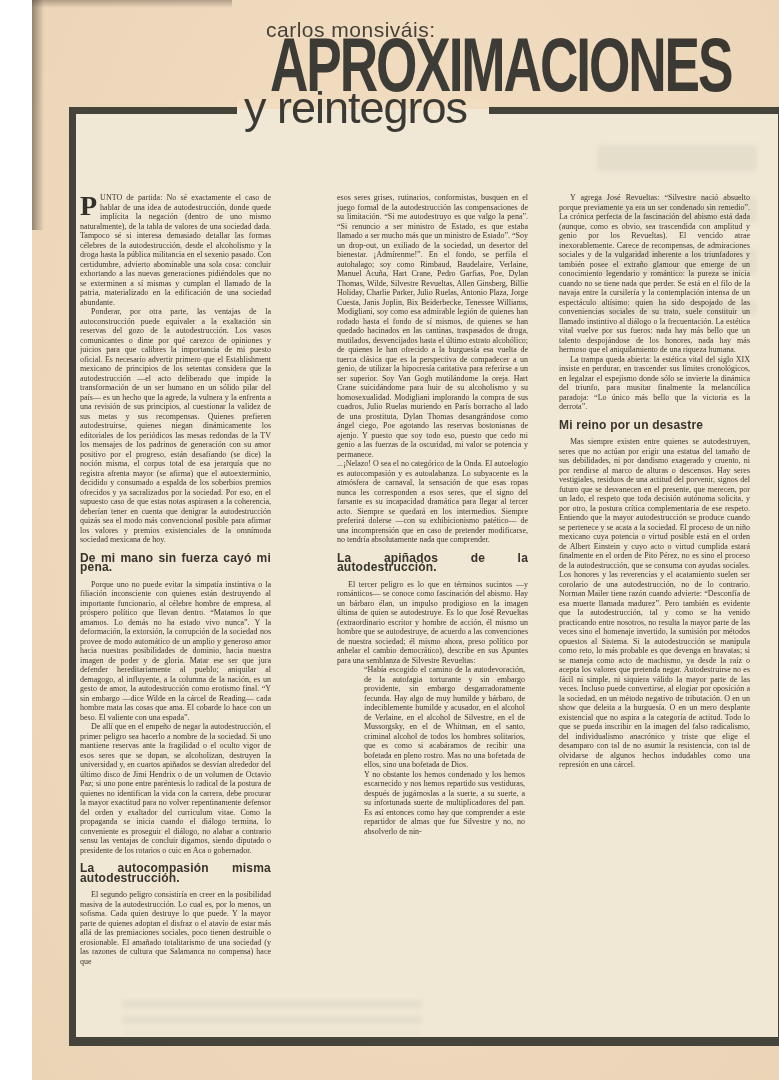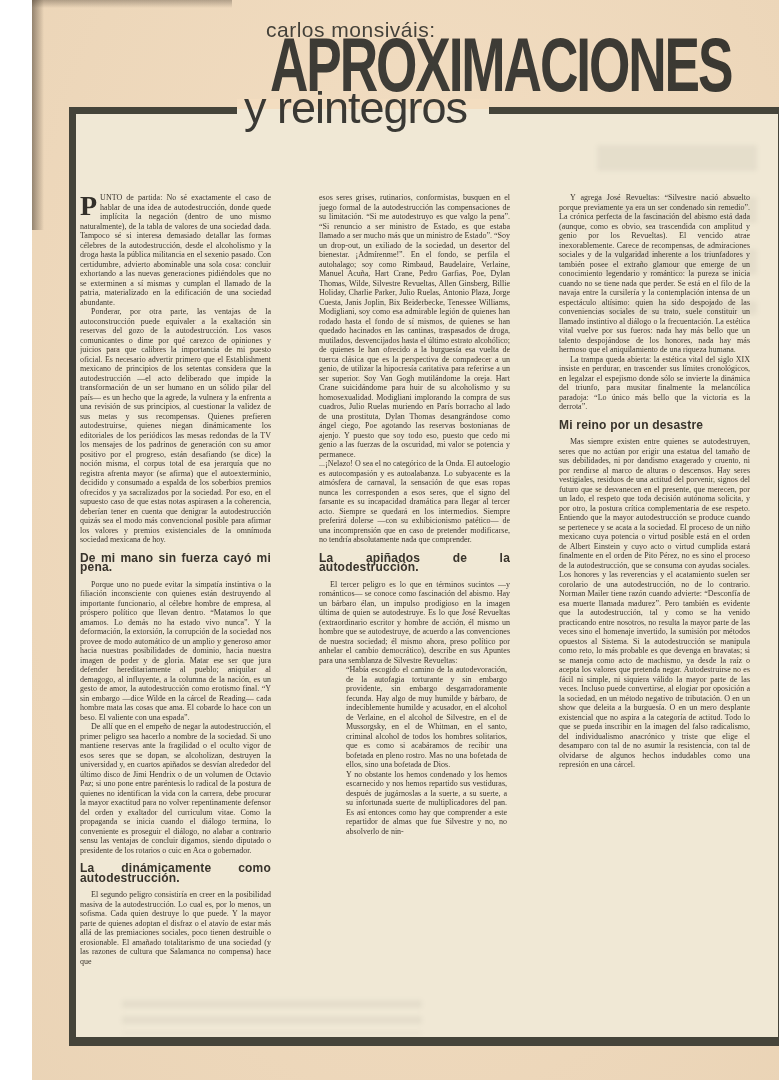--- a/index.html
+++ b/index.html
@@ -27,21 +27,21 @@
         background:#f0e8d5;border:7px solid #45443a;border-bottom-width:9px;z-index:1;}
   
   .ghost{position:absolute;pointer-events:none;opacity:.10;filter:blur(2px);z-index:2;}
   .ghost-a{left:565px;top:145px;width:160px;height:170px;
         background:repeating-linear-gradient(180deg,#8a8a7e 0 26px,transparent 26px 52px);}
   .ghost-b{left:90px;top:1000px;width:300px;height:34px;
         background:repeating-linear-gradient(180deg,#8a8a7e 0 8px,transparent 8px 16px);}
   
   .col{position:absolute;top:193px;width:191px;height:853px;overflow:hidden;z-index:2;
         color:#39332b;font-size:8px;line-height:9.5px;text-align:justify;}
-  #col-1{left:48px;} #col-2{left:287px;} #col-3{left:527px;}
+  #col-1{left:48px;} #col-2{left:305px;} #col-3{left:527px;}
   .col p{margin:0;text-indent:11px;}
   .col p.noindent{text-indent:0;}
   .subhead{font-family:"Liberation Sans",sans-serif;font-weight:bold;font-size:12px;
         letter-spacing:.2px;margin:9px 0 7px;color:#38332b;}
   .quote{margin:8px 0;padding:0 3px 0 27px;text-indent:0 !important;}
   .quote + .quote{margin-top:0;}
   .dropcap{float:left;font-size:28px;line-height:23px;font-weight:bold;padding:1px 3px 0 0;color:#33302a;}
 </style>
 </head>
 <body>
@@ -58,21 +58,21 @@
   <div class="main-title">APROXIMACIONES</div>
   <div class="border-patch"></div>
   <div class="subtitle">y reintegros</div>
 
   <div class="col" id="col-1">
       <p class="para noindent"><span class="dropcap">P</span>UNTO de partida: No sé exactamente el caso de hablar de una idea de autodestrucción, donde quede implícita la negación (dentro de uno mismo naturalmente), de la tabla de valores de una sociedad dada. Tampoco sé si interesa demasiado detallar las formas célebres de la autodestrucción, desde el alcoholismo y la droga hasta la pública militancia en el sexenio pasado. Con certidumbre, advierto abominable una sola cosa: concluir exhortando a las nuevas generaciones pidiéndoles que no se exterminen a sí mismas y cumplan el llamado de la patria, materializado en la edificación de una sociedad abundante.</p>
       <p class="para">Ponderar, por otra parte, las ventajas de la autoconstrucción puede equivaler a la exaltación sin reservas del gozo de la autodestrucción. Los vasos comunicantes o dime por qué carezco de opiniones y juicios para que calibres la importancia de mi puesto oficial. Es necesario advertir primero que el Establishment mexicano de principios de los setentas considera que la autodestrucción —el acto deliberado que impide la transformación de un ser humano en un sólido pilar del país— es un hecho que la agrede, la vulnera y la enfrenta a una revisión de sus principios, al cuestionar la validez de sus metas y sus recompensas. Quienes prefieren autodestruirse, quienes niegan dinámicamente los editoriales de los periódicos las mesas redondas de la TV los mensajes de los padrinos de generación con su amor positivo por el progreso, están desafiando (se dice) la noción misma, el corpus total de esa jerarquía que no registra afrenta mayor (se afirma) que el autoexterminio, decidido y consumado a espalda de los soberbios premios ofrecidos y ya sacralizados por la sociedad. Por eso, en el supuesto caso de que estas notas aspirasen a la coherencia, deberían tener en cuenta que denigrar la autodestrucción quizás sea el modo más convencional posible para afirmar los valores y premios existenciales de la omnímoda sociedad mexicana de hoy.</p>
       <div class="subhead">De mi mano sin fuerza cayó mi pena.</div>
       <p class="para">Porque uno no puede evitar la simpatía instintiva o la filiación inconsciente con quienes están destruyendo al importante funcionario, al célebre hombre de empresa, al próspero político que llevan dentro. “Matamos lo que amamos. Lo demás no ha estado vivo nunca”. Y la deformación, la extorsión, la corrupción de la sociedad nos provee de modo automático de un amplio y generoso amor hacia nuestras posibilidades de dominio, hacia nuestra imagen de poder y de gloria. Matar ese ser que jura defender hereditariamente al pueblo; aniquilar al demagogo, al influyente, a la columna de la nación, es un gesto de amor, la autodestrucción como erotismo final. “Y sin embargo —dice Wilde en la cárcel de Reading— cada hombre mata las cosas que ama. El cobarde lo hace con un beso. El valiente con una espada”.</p>
       <p class="para">De allí que en el empeño de negar la autodestrucción, el primer peligro sea hacerlo a nombre de la sociedad. Si uno mantiene reservas ante la fragilidad o el oculto vigor de esos seres que se dopan, se alcoholizan, destruyen la universidad y, en cuartos apiñados se desvían alrededor del último disco de Jimi Hendrix o de un volumen de Octavio Paz; si uno pone entre paréntesis lo radical de la postura de quienes no identifican la vida con la carrera, debe procurar la mayor exactitud para no volver repentinamente defensor del orden y exaltador del curriculum vitae. Como la propaganda se inicia cuando el diálogo termina, lo conveniente es proseguir el diálogo, no alabar a contrario sensu las ventajas de concluir digamos, siendo diputado o presidente de los rotarios o cuic en Aca o gobernador.</p>
-      <div class="subhead">La dinámicamente como autodestrucción.</div>
+      <div class="subhead">La autocompasión misma autodestrucción.</div>
       <p class="para">El segundo peligro consistiría en creer en la posibilidad masiva de la autodestrucción. Lo cual es, por lo menos, un sofisma. Cada quien destruye lo que puede. Y la mayor parte de quienes adoptan el disfraz o el atavío de estar más allá de las premiaciones sociales, poco tienen destruible o erosionable. El amañado totalitarismo de una sociedad (y las razones de cultura que Salamanca no compensa) hace que</p>
     </div>
   <div class="col" id="col-2">
       <p class="para noindent">esos seres grises, rutinarios, conformistas, busquen en el juego formal de la autodestrucción las compensaciones de su limitación. “Si me autodestruyo es que valgo la pena”. “Si renuncio a ser ministro de Estado, es que estaba llamado a ser mucho más que un ministro de Estado”. “Soy un drop-out, un exiliado de la sociedad, un desertor del bienestar. ¡Admírenme!”. En el fondo, se perfila el autohalago; soy como Rimbaud, Baudelaire, Verlaine, Manuel Acuña, Hart Crane, Pedro Garfias, Poe, Dylan Thomas, Wilde, Silvestre Revueltas, Allen Ginsberg, Billie Holiday, Charlie Parker, Julio Ruelas, Antonio Plaza, Jorge Cuesta, Janis Joplin, Bix Beiderbecke, Tenessee Williams, Modigliani, soy como esa admirable legión de quienes han rodado hasta el fondo de sí mismos, de quienes se han quedado hacinados en las cantinas, traspasados de droga, mutilados, desvencijados hasta el último estrato alcohólico; de quienes le han ofrecido a la burguesía esa vuelta de tuerca clásica que es la perspectiva de compadecer a un genio, de utilizar la hipocresía caritativa para referirse a un ser superior. Soy Van Gogh mutilándome la oreja. Hart Crane suicidándome para huir de su alcoholismo y su homosexualidad. Modigliani implorando la compra de sus cuadros, Julio Ruelas muriendo en París borracho al lado de una prostituta, Dylan Thomas desangrándose como ángel ciego, Poe agotando las reservas bostonianas de ajenjo. Y puesto que soy todo eso, puesto que cedo mi genio a las fuerzas de la oscuridad, mi valor se potencia y permanece.</p>
       <p class="para noindent">...¡Nelazo! O sea el no categórico de la Onda. El autoelogio es autocompasión y es autoalabanza. Lo subyacente es la atmósfera de carnaval, la sensación de que esas ropas nunca les corresponden a esos seres, que el signo del farsante es su incapacidad dramática para llegar al tercer acto. Siempre se quedará en los intermedios. Siempre preferirá dolerse —con su exhibicionismo patético— de una incomprensión que en caso de pretender modificarse, no tendría absolutamente nada que comprender.</p>
       <div class="subhead">La apiñados de la autodestrucción.</div>
       <p class="para">El tercer peligro es lo que en términos sucintos —y románticos— se conoce como fascinación del abismo. Hay un bárbaro élan, un impulso prodigioso en la imagen última de quien se autodestruye. Es lo que José Revueltas (extraordinario escritor y hombre de acción, él mismo un hombre que se autodestruye, de acuerdo a las convenciones de nuestra sociedad; él mismo ahora, preso político por anhelar el cambio democrático), describe en sus Apuntes para una semblanza de Silvestre Revueltas:</p>
       <p class="quote">“Había escogido el camino de la autodevoración, de la autofagia torturante y sin embargo providente, sin embargo desgarradoramente fecunda. Hay algo de muy humilde y bárbaro, de indeciblemente humilde y acusador, en el alcohol de Verlaine, en el alcohol de Silvestre, en el de Mussorgsky, en el de Whitman, en el santo, criminal alcohol de todos los hombres solitarios, que es como si acabáramos de recibir una bofetada en pleno rostro. Mas no una bofetada de ellos, sino una bofetada de Dios.</p>
       <p class="quote">Y no obstante los hemos condenado y los hemos escarnecido y nos hemos repartido sus vestiduras, después de jugárnoslas a la suerte, a su suerte, a su infortunada suerte de multiplicadores del pan. Es así entonces como hay que comprender a este repartidor de almas que fue Silvestre y no, no absolverlo de nin-</p>
     </div>

